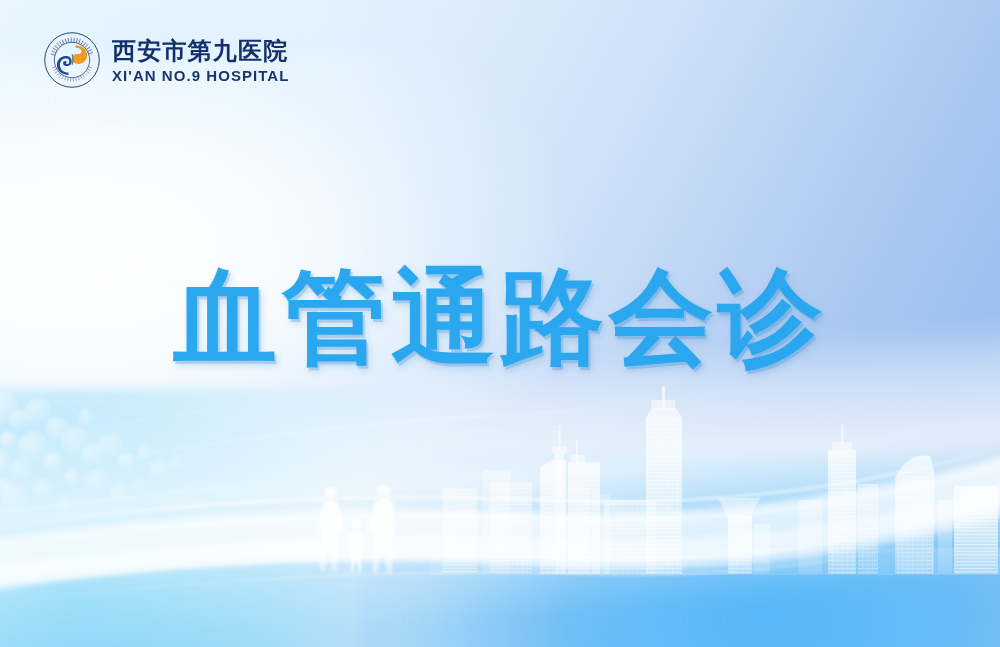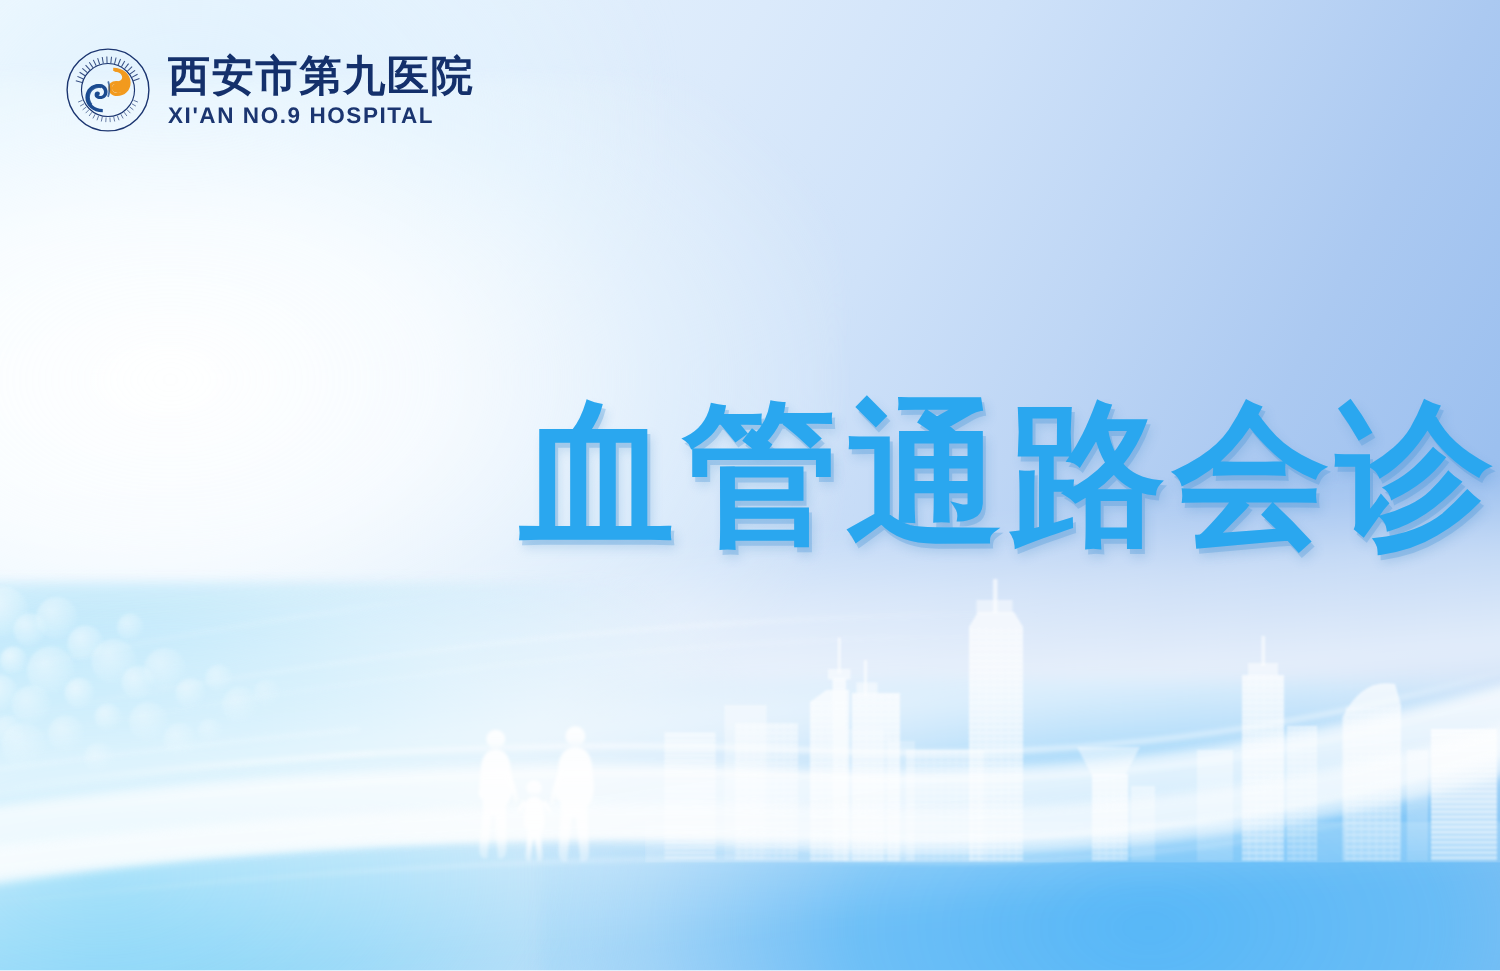--- a/index.html
+++ b/index.html
@@ -171,21 +171,21 @@
   }
   .logo-text {
     display: flex;
     flex-direction: column;
     justify-content: center;
     line-height: 1;
     padding-top: 2px;
   }
   .logo-cn {
     font-family: "Liberation Sans", "DejaVu Sans", sans-serif;
-    font-size: 28px;
+    font-size: 24px;
     font-weight: 700;
     letter-spacing: 1.2px;
     color: #14306b;
     white-space: nowrap;
   }
   .logo-en {
     font-family: "Liberation Sans", "DejaVu Sans", sans-serif;
     font-size: 15px;
     font-weight: 700;
     letter-spacing: 1.05px;
@@ -193,21 +193,21 @@
     margin-top: 5px;
     white-space: nowrap;
   }
 
   
   .title-wrap {
     position: absolute;
     left: 0;
     top: 262px;
     width: 1000px;
-    text-align: right;
+    text-align: center;
     z-index: 18;
   }
   .main-title {
     display: inline-block;
     font-family: "Liberation Sans", "DejaVu Sans", sans-serif;
     font-size: 104px;
     font-weight: 700;
     letter-spacing: 5px;
     color: #2aa7ef;
     line-height: 1.06;

